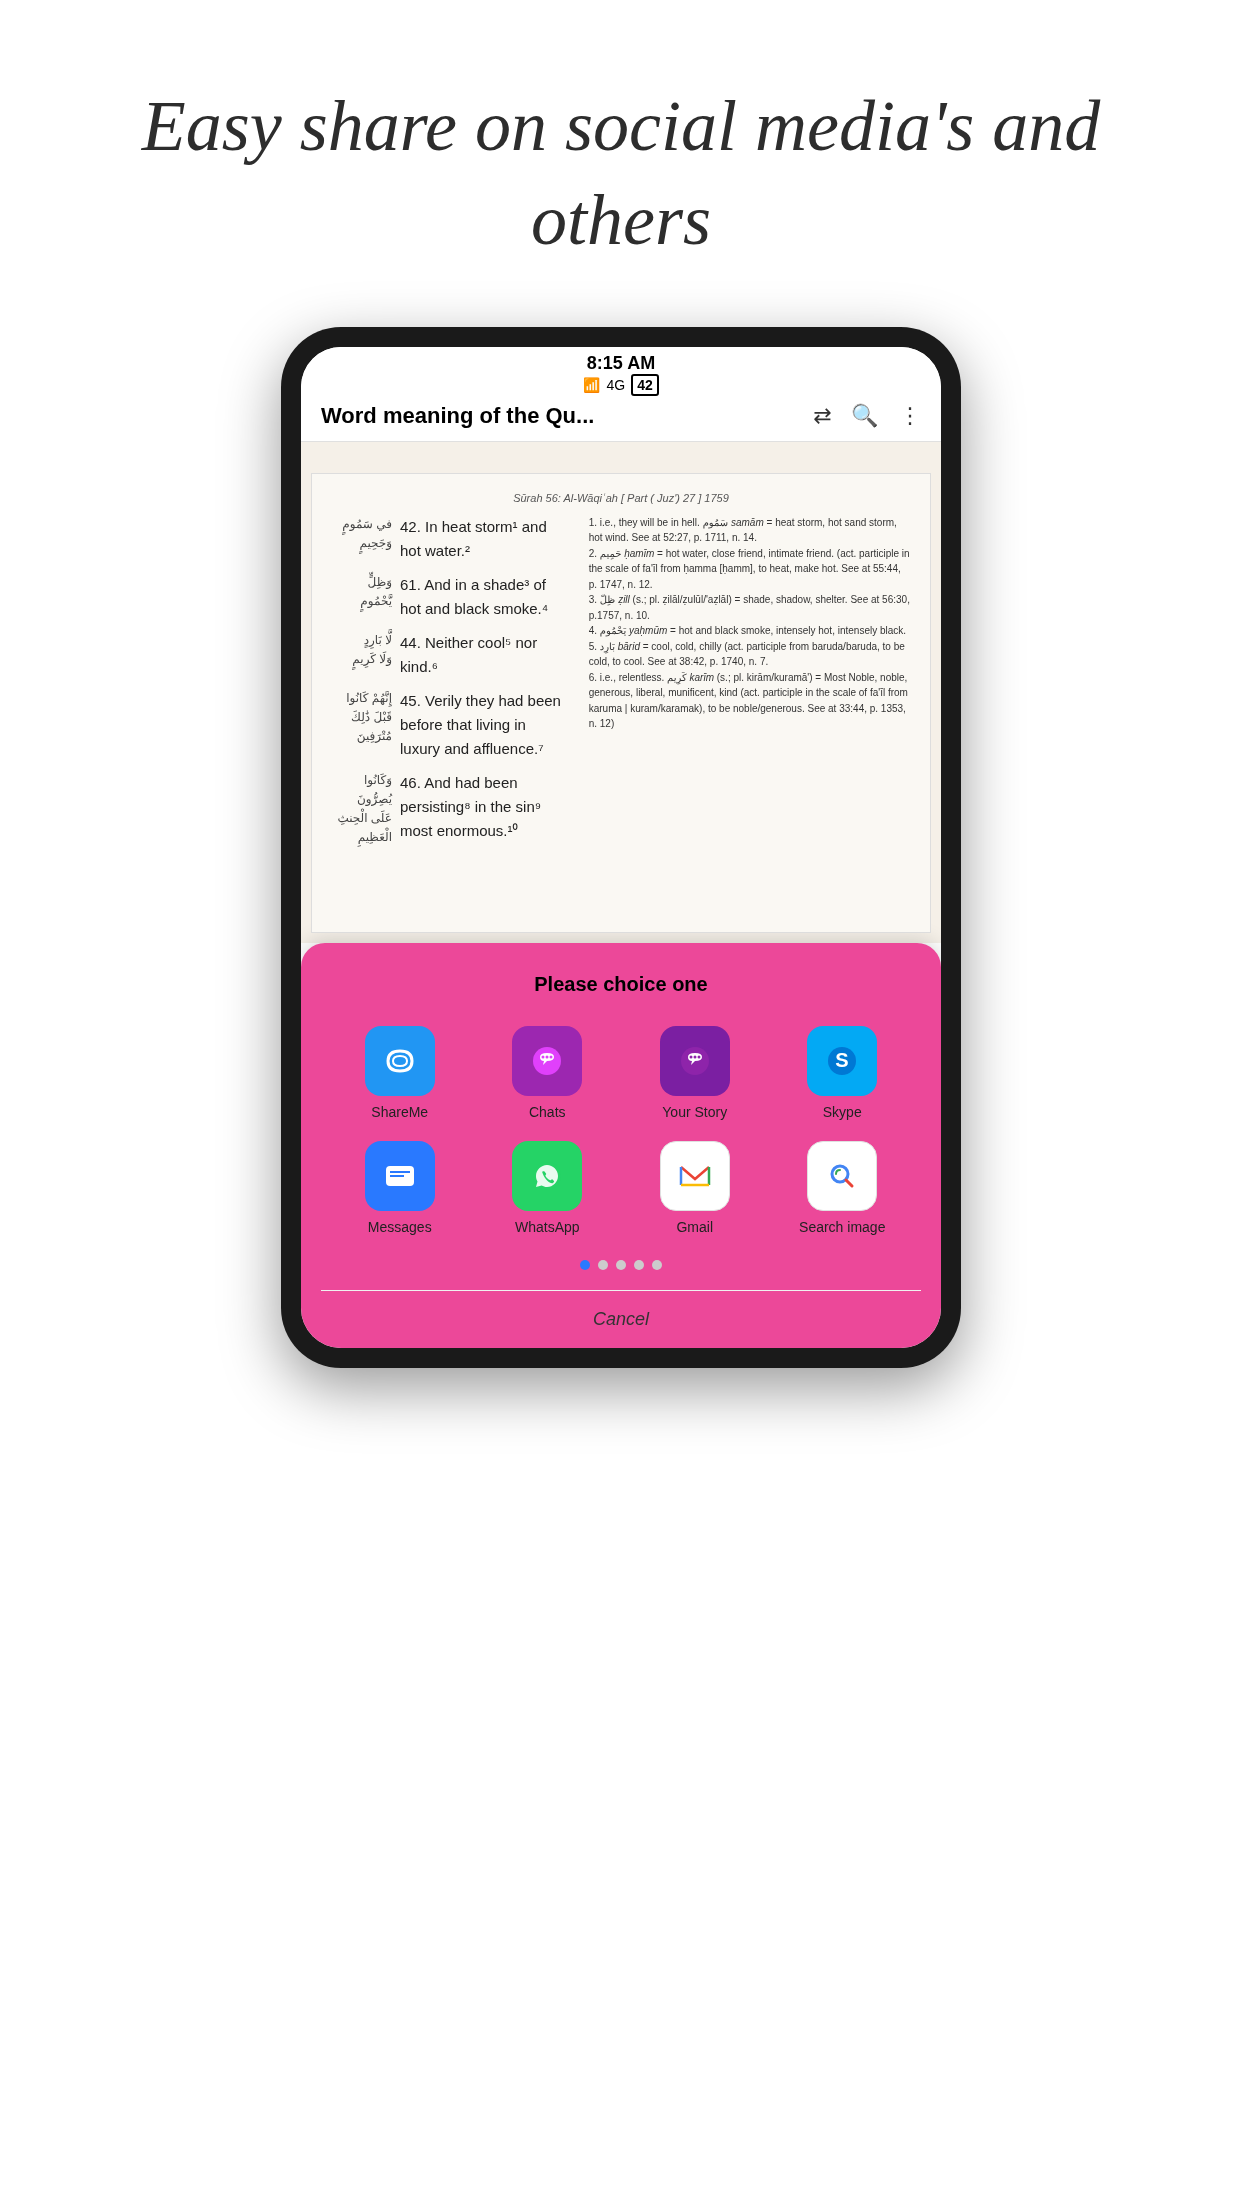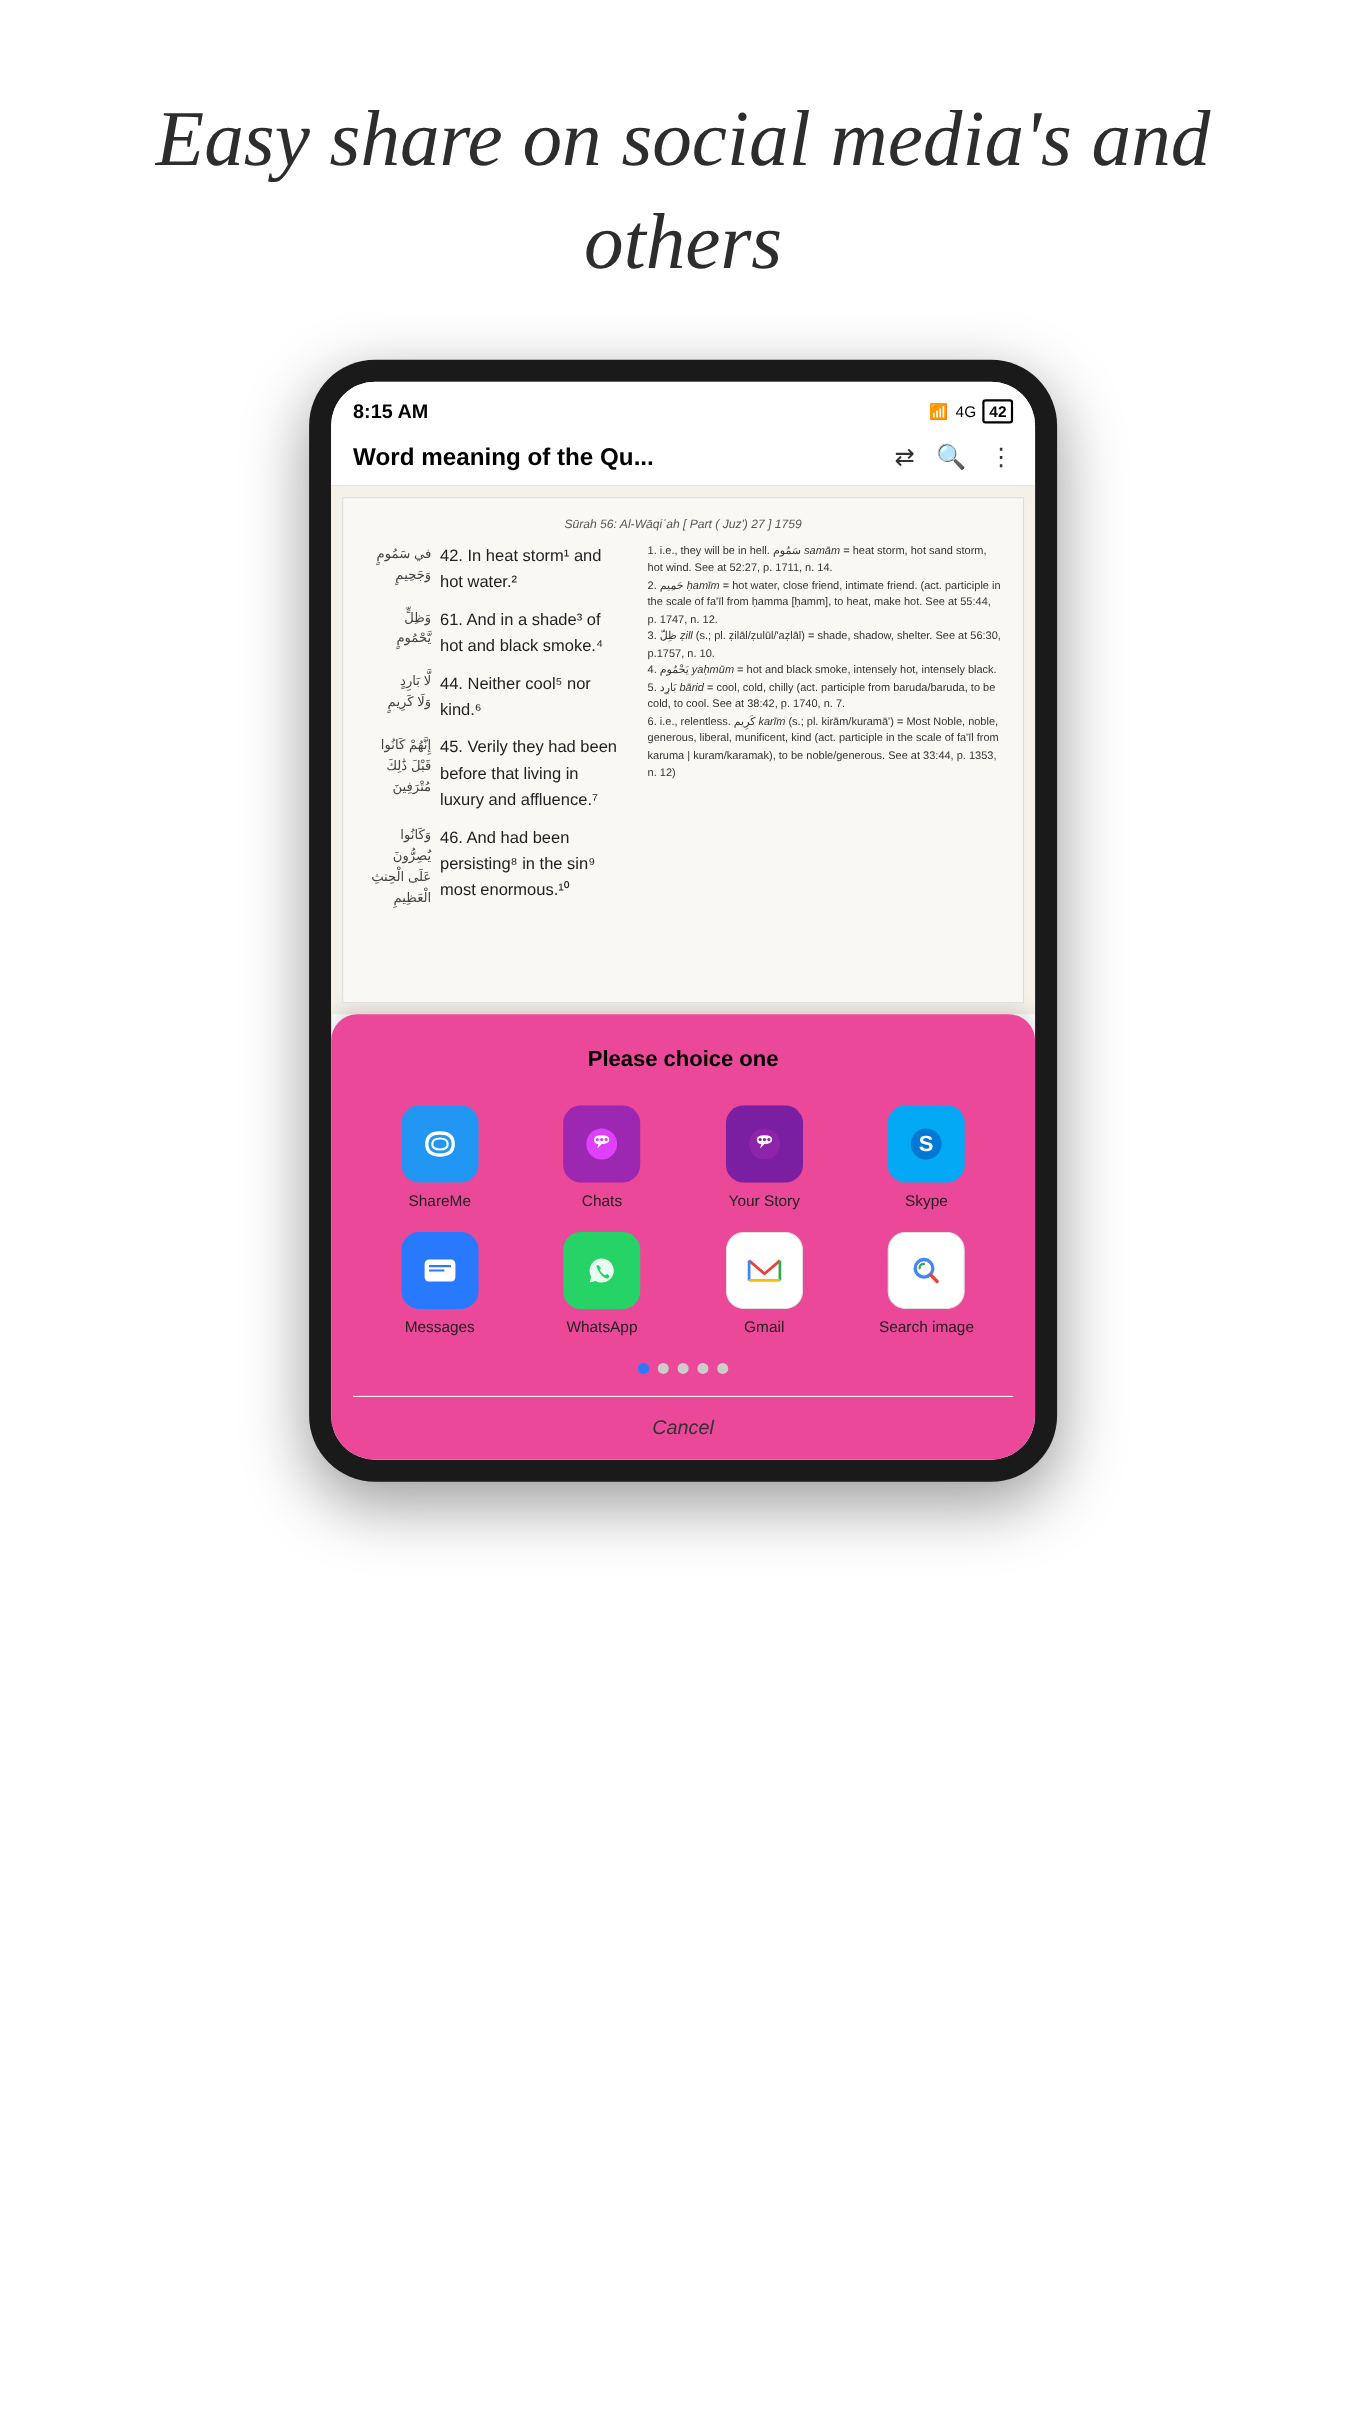--- a/index.html
+++ b/index.html
@@ -49,22 +49,23 @@
       overflow: hidden;
       position: relative;
     }
 
     
     .status-bar {
       background: #fff;
       padding: 6px 20px;
       display: flex;
       justify-content: space-between;
-      align-items: flex-end;
+      align-items: center;
       height: 44px;
+      flex-direction: column;
     }
 
     .status-time {
       font-size: 18px;
       font-weight: 600;
       color: #000;
     }
 
     .status-icons {
       display: flex;
@@ -126,20 +127,21 @@
     .book-page {
       background: #faf8f3;
       border: 1px solid #ddd;
       padding: 16px 20px;
       font-size: 12px;
       line-height: 1.5;
       color: #222;
       height: 460px;
       overflow: hidden;
       position: relative;
+      margin-top: 21px;
     }
 
     .book-page-header {
       text-align: center;
       font-size: 11px;
       color: #555;
       margin-bottom: 8px;
       font-style: italic;
     }
 

